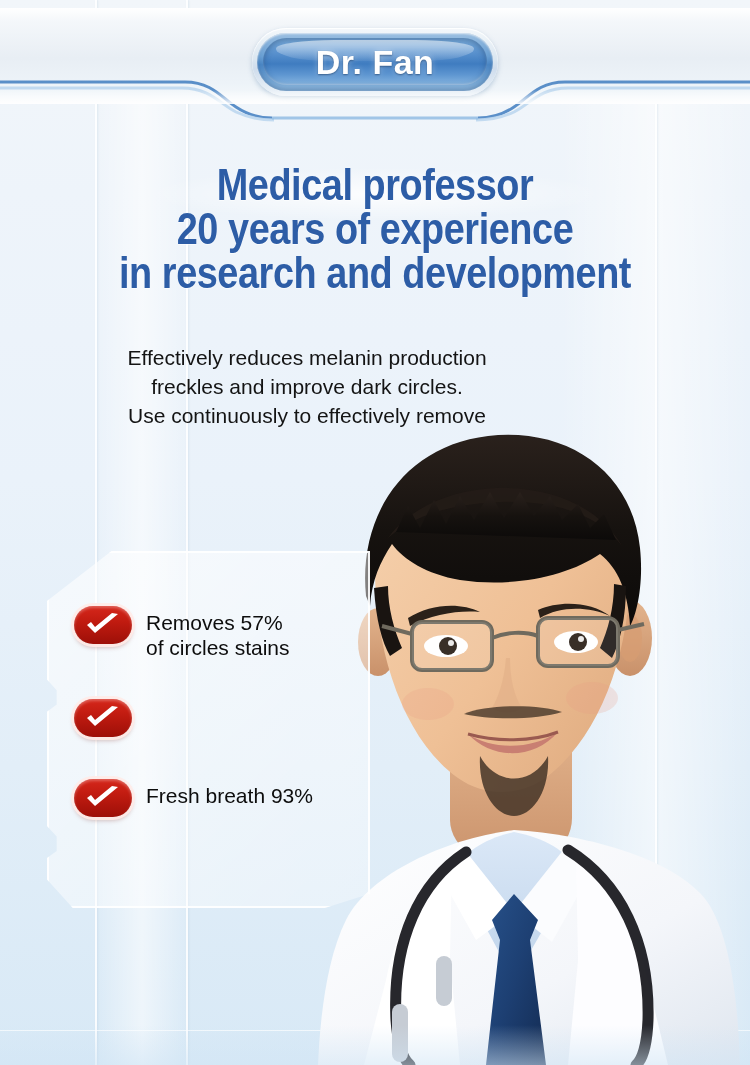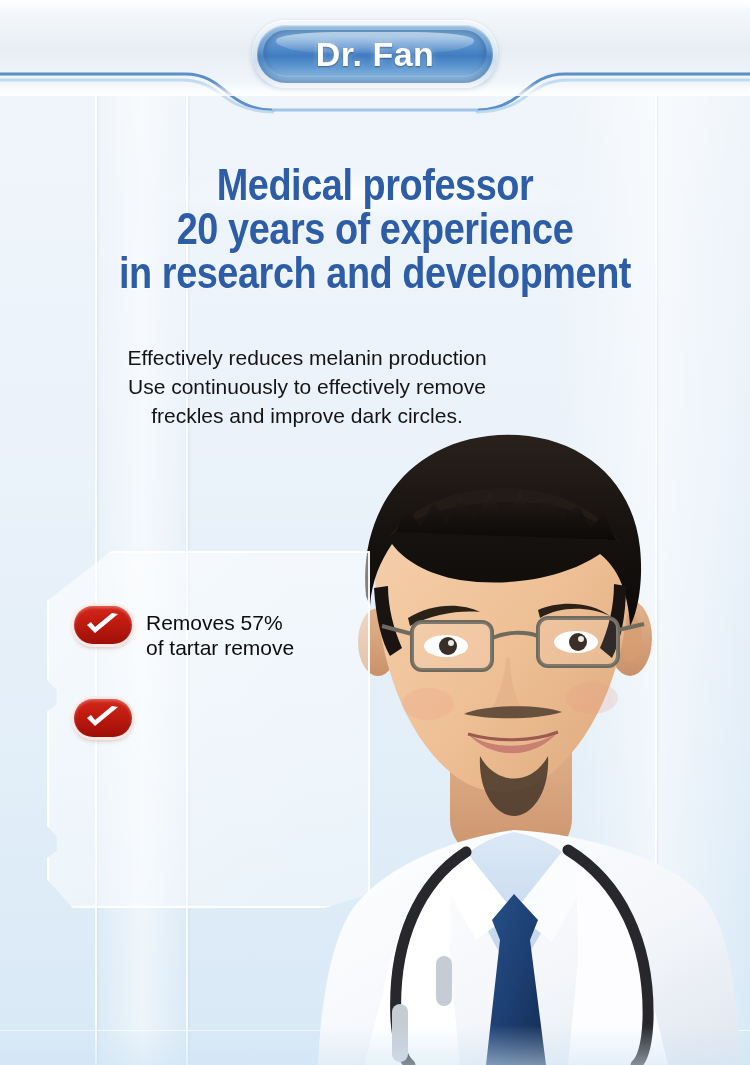--- a/index.html
+++ b/index.html
@@ -21,21 +21,21 @@
   .seam.s2 { left:186px; }
   .seam.s3 { left:655px; top:86px; }
   .seam-h { position:absolute; left:0; right:0; height:1px; background:rgba(255,255,255,.7); }
 
   
   .glowcol { position:absolute; top:88px; bottom:0; background:
       linear-gradient(90deg, rgba(255,255,255,0) 0%, rgba(255,255,255,.55) 50%, rgba(255,255,255,0) 100%); }
 
   
   .header {
-    position:absolute; left:0; top:0; width:750px; height:96px;
+    position:absolute; left:0; top:8px; width:750px; height:96px;
     background:linear-gradient(180deg,#ffffff 0%, #f4f7fa 14%, #e8eef4 52%, #edf3f8 78%, #f7fafc 100%);
   }
   .header:after{
     content:""; position:absolute; left:0; right:0; bottom:0; height:14px;
     background:linear-gradient(180deg, rgba(255,255,255,0), rgba(255,255,255,.9));
   }
   
   .swoosh { position:absolute; left:0; top:0; width:750px; height:110px; overflow:visible; }
 
   .pill-wrap { position:absolute; left:252px; top:20px; width:246px; height:68px; }
@@ -182,22 +182,22 @@
 
   <div class="hl-glow"></div>
   <div class="headline">
     <div>Medical professor</div>
     <div>20 years of experience</div>
     <div>in research and development</div>
   </div>
 
   <div class="subcopy">
     <div>Effectively reduces melanin production</div>
+    <div>freckles and improve dark circles.</div>
     <div>Use continuously to effectively remove</div>
-    <div>freckles and improve dark circles.</div>
   </div>
 
   <div class="photo">
     <svg viewBox="0 0 470 645" width="470" height="645">
       <defs>
         <linearGradient id="skin" x1="0" y1="0" x2="1" y2="1">
           <stop offset="0" stop-color="#f6d3b0"></stop>
             <stop offset=".55" stop-color="#efc096"></stop>
             <stop offset="1" stop-color="#dda87c"></stop>
         </linearGradient>
@@ -305,29 +305,39 @@
   <div class="bullets">
 
     <div class="bullet">
       <div class="badge">
         <svg width="36" height="24" viewBox="0 0 36 24" aria-hidden="true">
           <path d="M2 12 L10 20 L33 1 L27 0 L10 14 L6 9 Z" fill="#ffffff"></path>
         </svg>
       </div>
       <div class="bullet-text">
         <div>Removes 57%</div>
-        <div>of tartar remove</div>
+        <div>of circles stains</div>
       </div>
     </div>
 
     <div class="bullet">
       <div class="badge">
         <svg width="36" height="24" viewBox="0 0 36 24" aria-hidden="true">
           <path d="M2 12 L10 20 L33 1 L27 0 L10 14 L6 9 Z" fill="#ffffff"></path>
         </svg>
       </div>
     </div>
 
+    <div class="bullet">
+      <div class="badge">
+        <svg width="36" height="24" viewBox="0 0 36 24" aria-hidden="true">
+          <path d="M2 12 L10 20 L33 1 L27 0 L10 14 L6 9 Z" fill="#ffffff"></path>
+        </svg>
+      </div>
+      <div class="bullet-text">
+        <div>Fresh breath 93%</div>
+      </div>
+    </div>
 
   </div>
 
   <div class="bottom-fade"></div>
 </div>
 
 </body></html>

